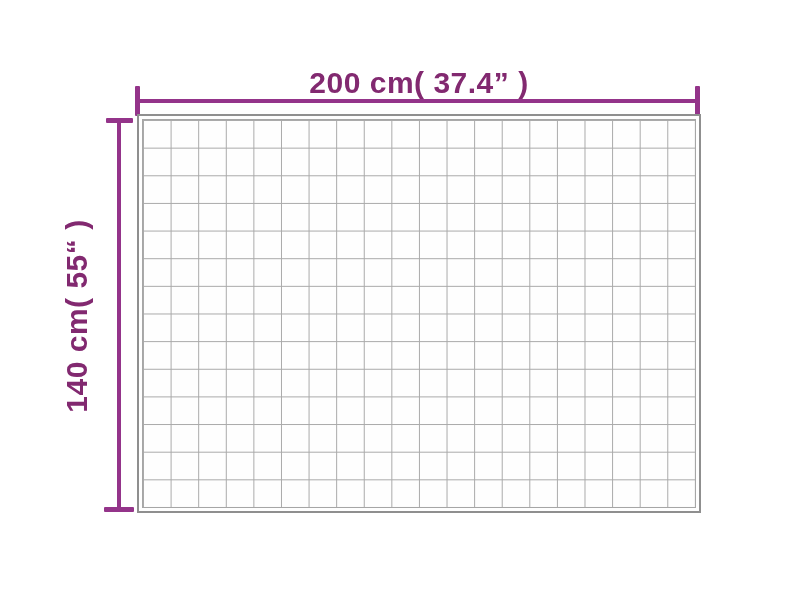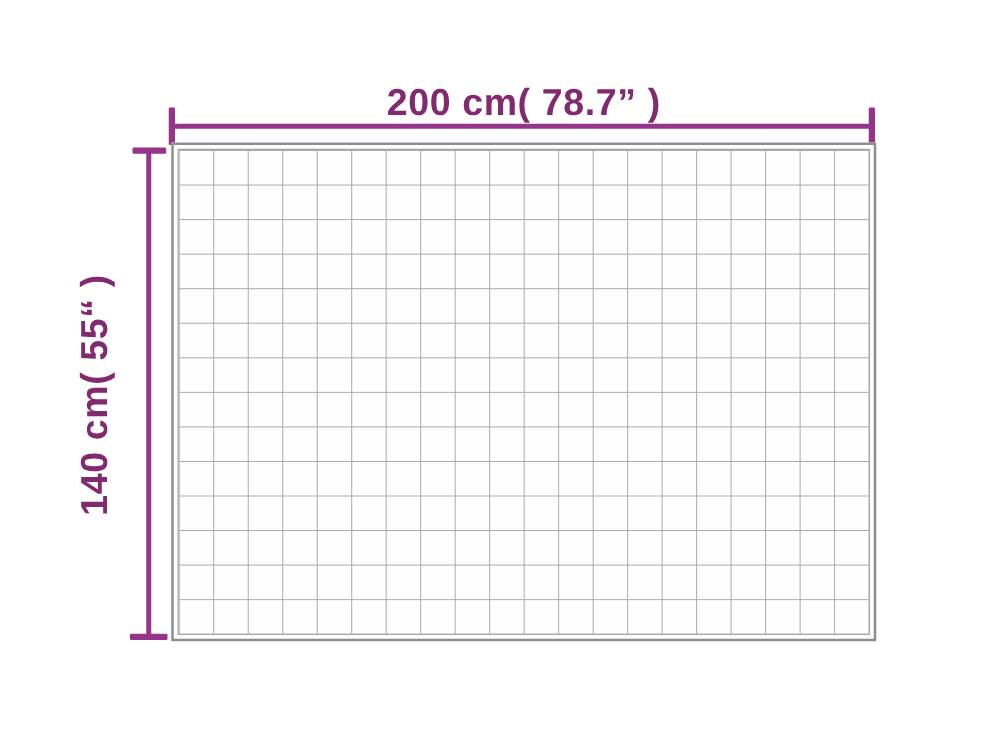--- a/index.html
+++ b/index.html
@@ -80,21 +80,21 @@
       linear-gradient(to right,  var(--grid-line, #a9a9a9) 1px, transparent 1px),
       linear-gradient(to bottom, var(--grid-line, #a9a9a9) 1px, transparent 1px);
     
   }
 </style>
 </head>
 <body>
 
 <div class="stage">
 
-  <div class="dim-label dim-label-top">200 cm( 78.7” )</div>
+  <div class="dim-label dim-label-top">200 cm( 37.4” )</div>
 
   <div class="dim-line h-dim-line"></div>
   <div class="dim-tick h-tick-left"></div>
   <div class="dim-tick h-tick-right"></div>
 
   <div class="dim-label-left-wrap">
     <span class="dim-label">140 cm( 55“ )</span>
   </div>
 
   <div class="dim-line v-dim-line"></div>

